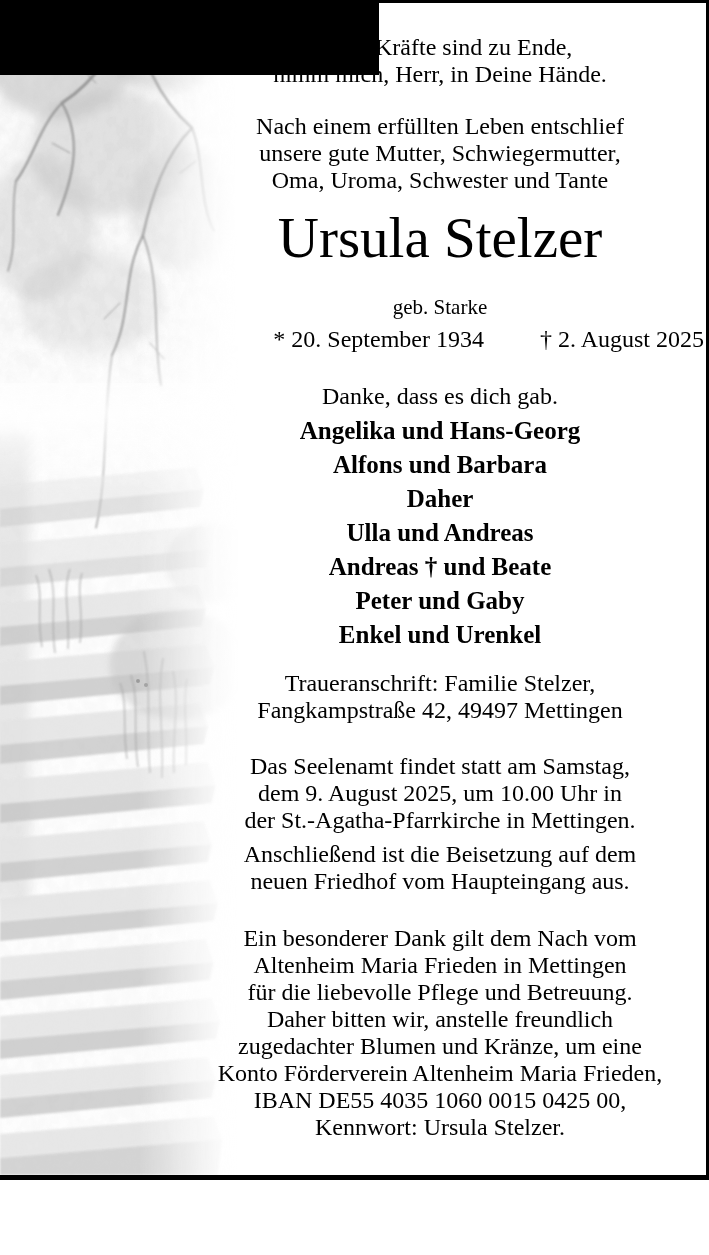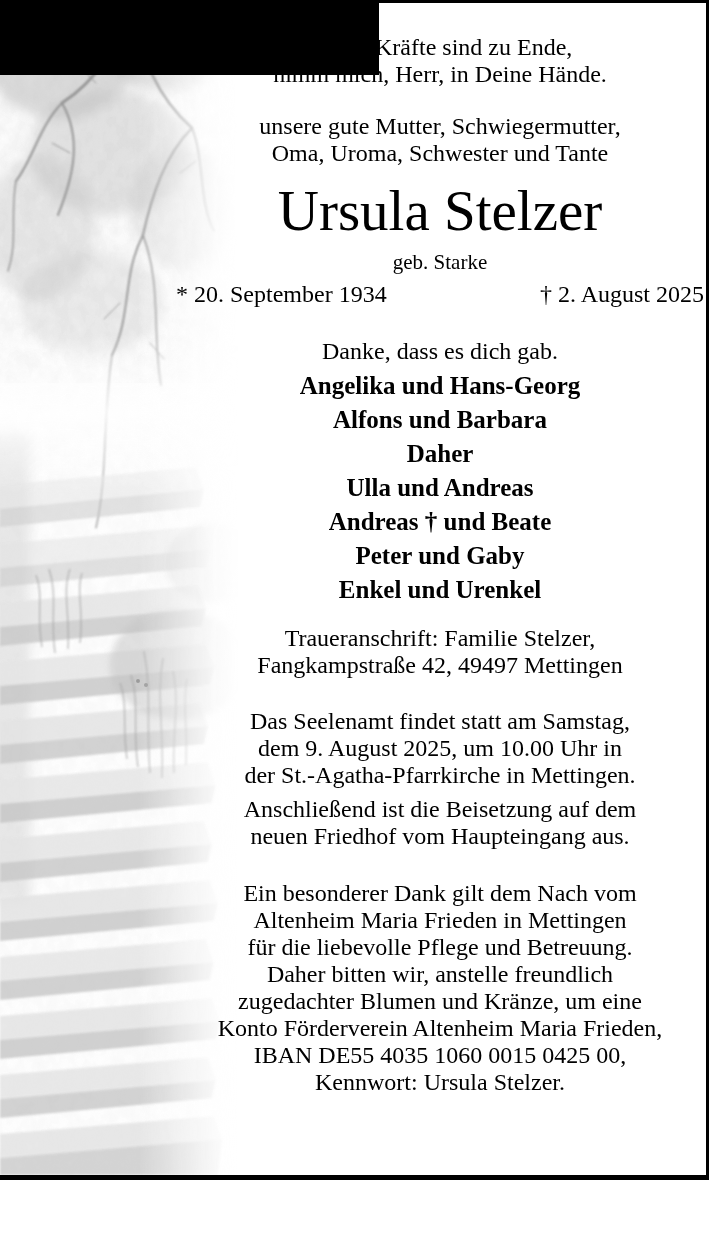--- a/index.html
+++ b/index.html
@@ -28,22 +28,22 @@
   .content {
     position:absolute; left:176px; top:0;
     width:528px;
     text-align:center;
     font-size:24px; line-height:27px;
     color:#000;
   }
   .verse    { margin-top:31px; }
   .intro    { margin-top:25px; }
   .name     { margin-top:14px; font-size:57px; line-height:60px; font-weight:400; white-space:nowrap; }
-  .maiden   { margin-top:9px;  font-size:21px; line-height:24px; }
-  .dates    { margin-top:7px; display:flex; justify-content:space-between; gap:56px; white-space:nowrap; }
+  .maiden   { margin-top:27px;  font-size:21px; line-height:24px; }
+  .dates    { margin-top:7px; display:flex; justify-content:flex-end; gap:56px; white-space:nowrap; }
   .thanks   { margin-top:30px; }
   .family   { margin-top:4px; font-weight:700; font-size:25px; line-height:34px; }
   .address  { margin-top:18px; }
   .service  { margin-top:29px; }
   .burial   { margin-top:7px; }
   .donation { margin-top:30px; }
   .black-bar {
     position:absolute; left:0; top:1180;
     width:379px; height:75px;
     background:#000;
@@ -166,20 +166,21 @@
     </div>
 
     <div class="content">
 
       <div class="verse">
         <div>Meine Kräfte sind zu Ende,</div>
         <div>nimm mich, Herr, in Deine Hände.</div>
       </div>
 
       <div class="intro">
+        <div>Nach einem erfüllten Leben entschlief</div>
         <div>unsere gute Mutter, Schwiegermutter,</div>
         <div>Oma, Uroma, Schwester und Tante</div>
       </div>
 
       <div class="name">Ursula Stelzer</div>
       <div class="maiden">geb. Starke</div>
 
       <div class="dates">
         <span>* 20. September 1934</span>
         <span>† 2. August 2025</span>

